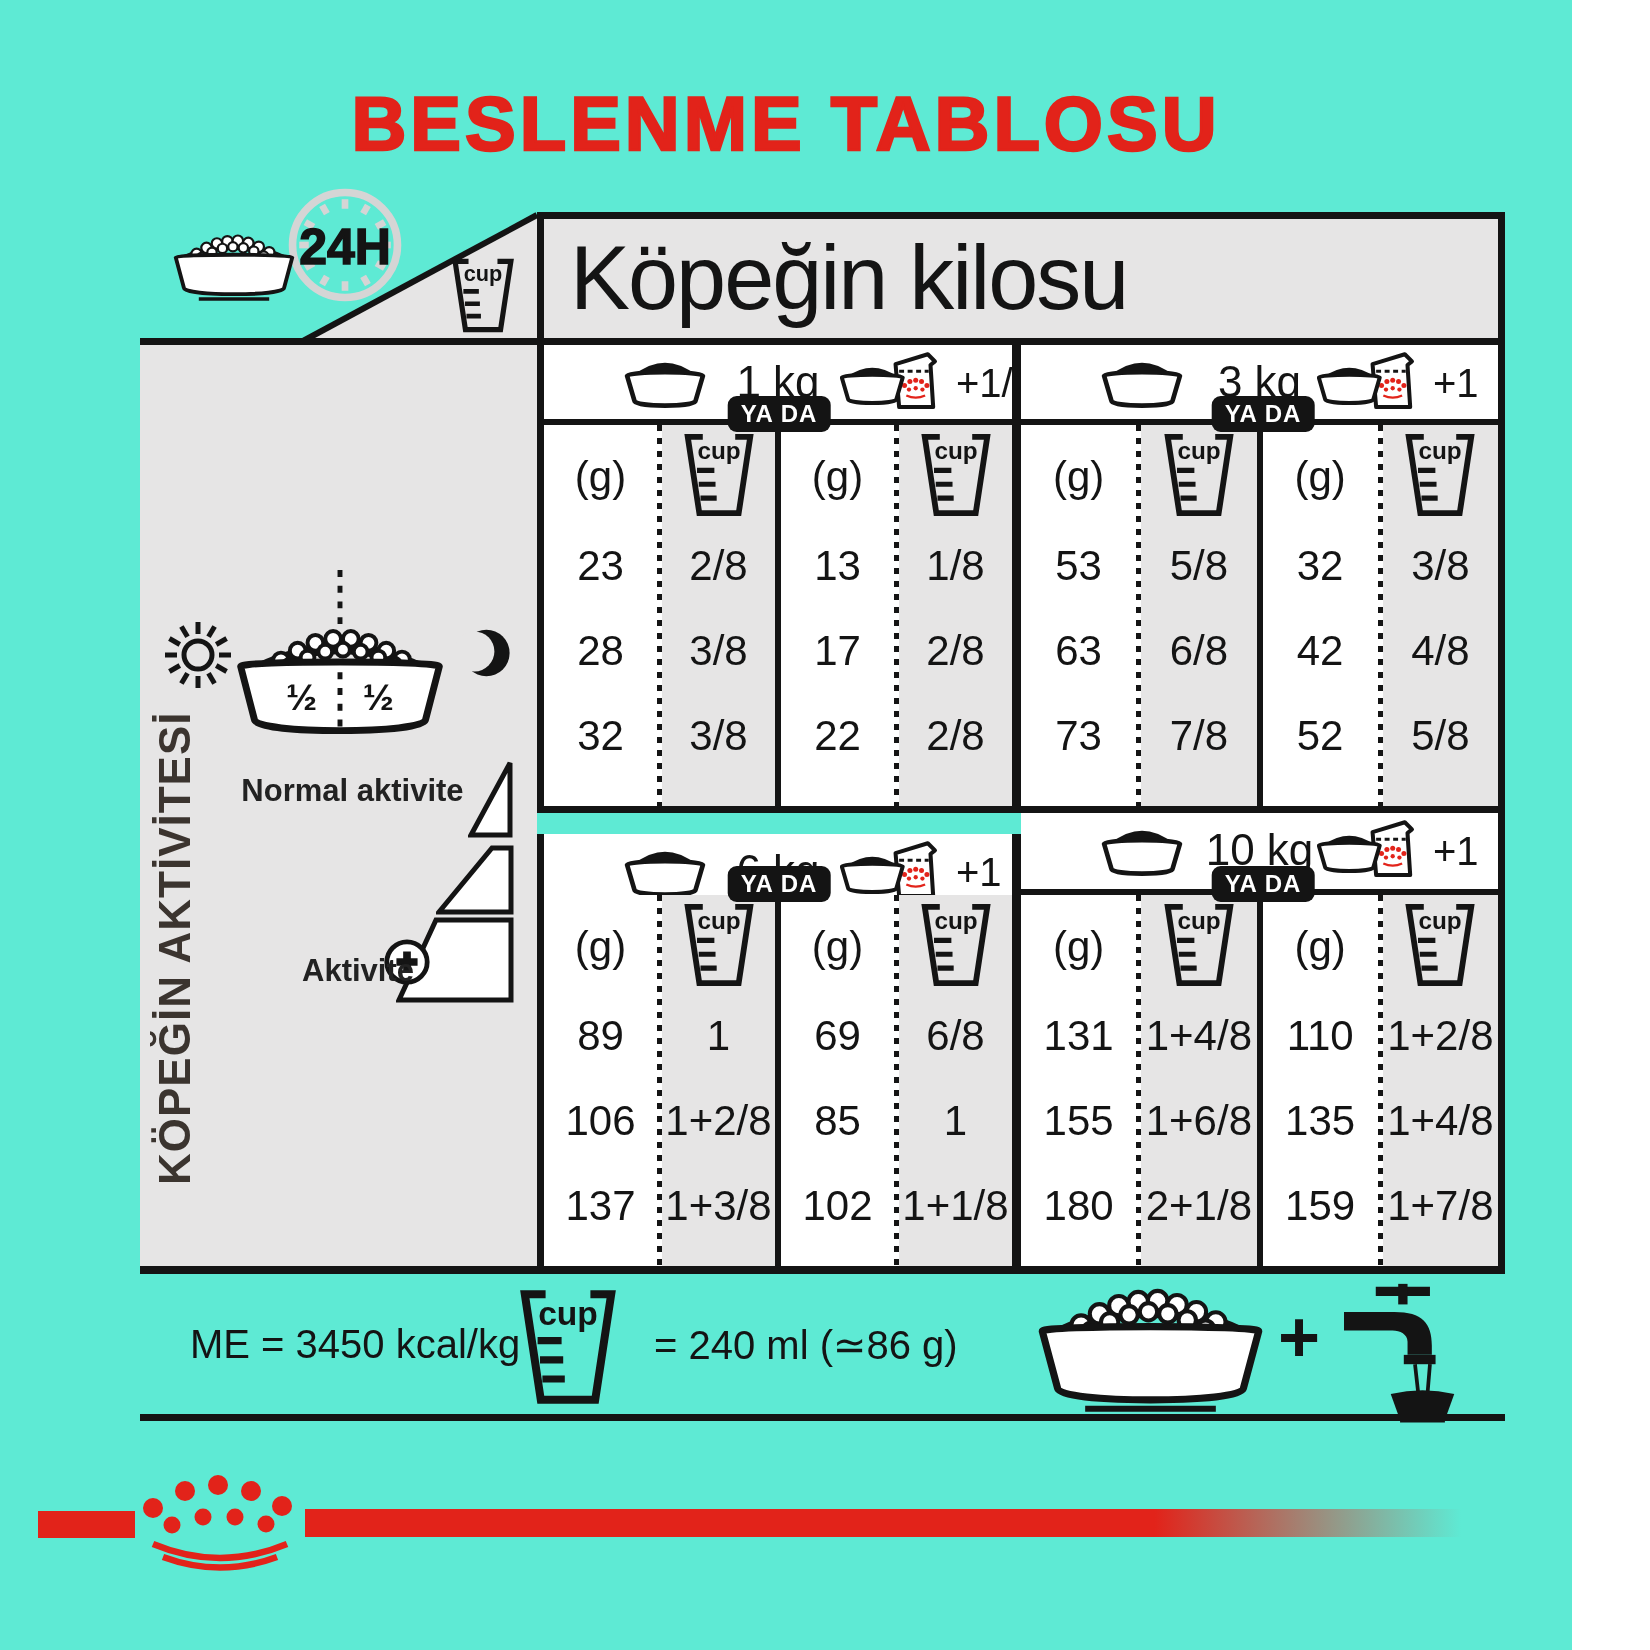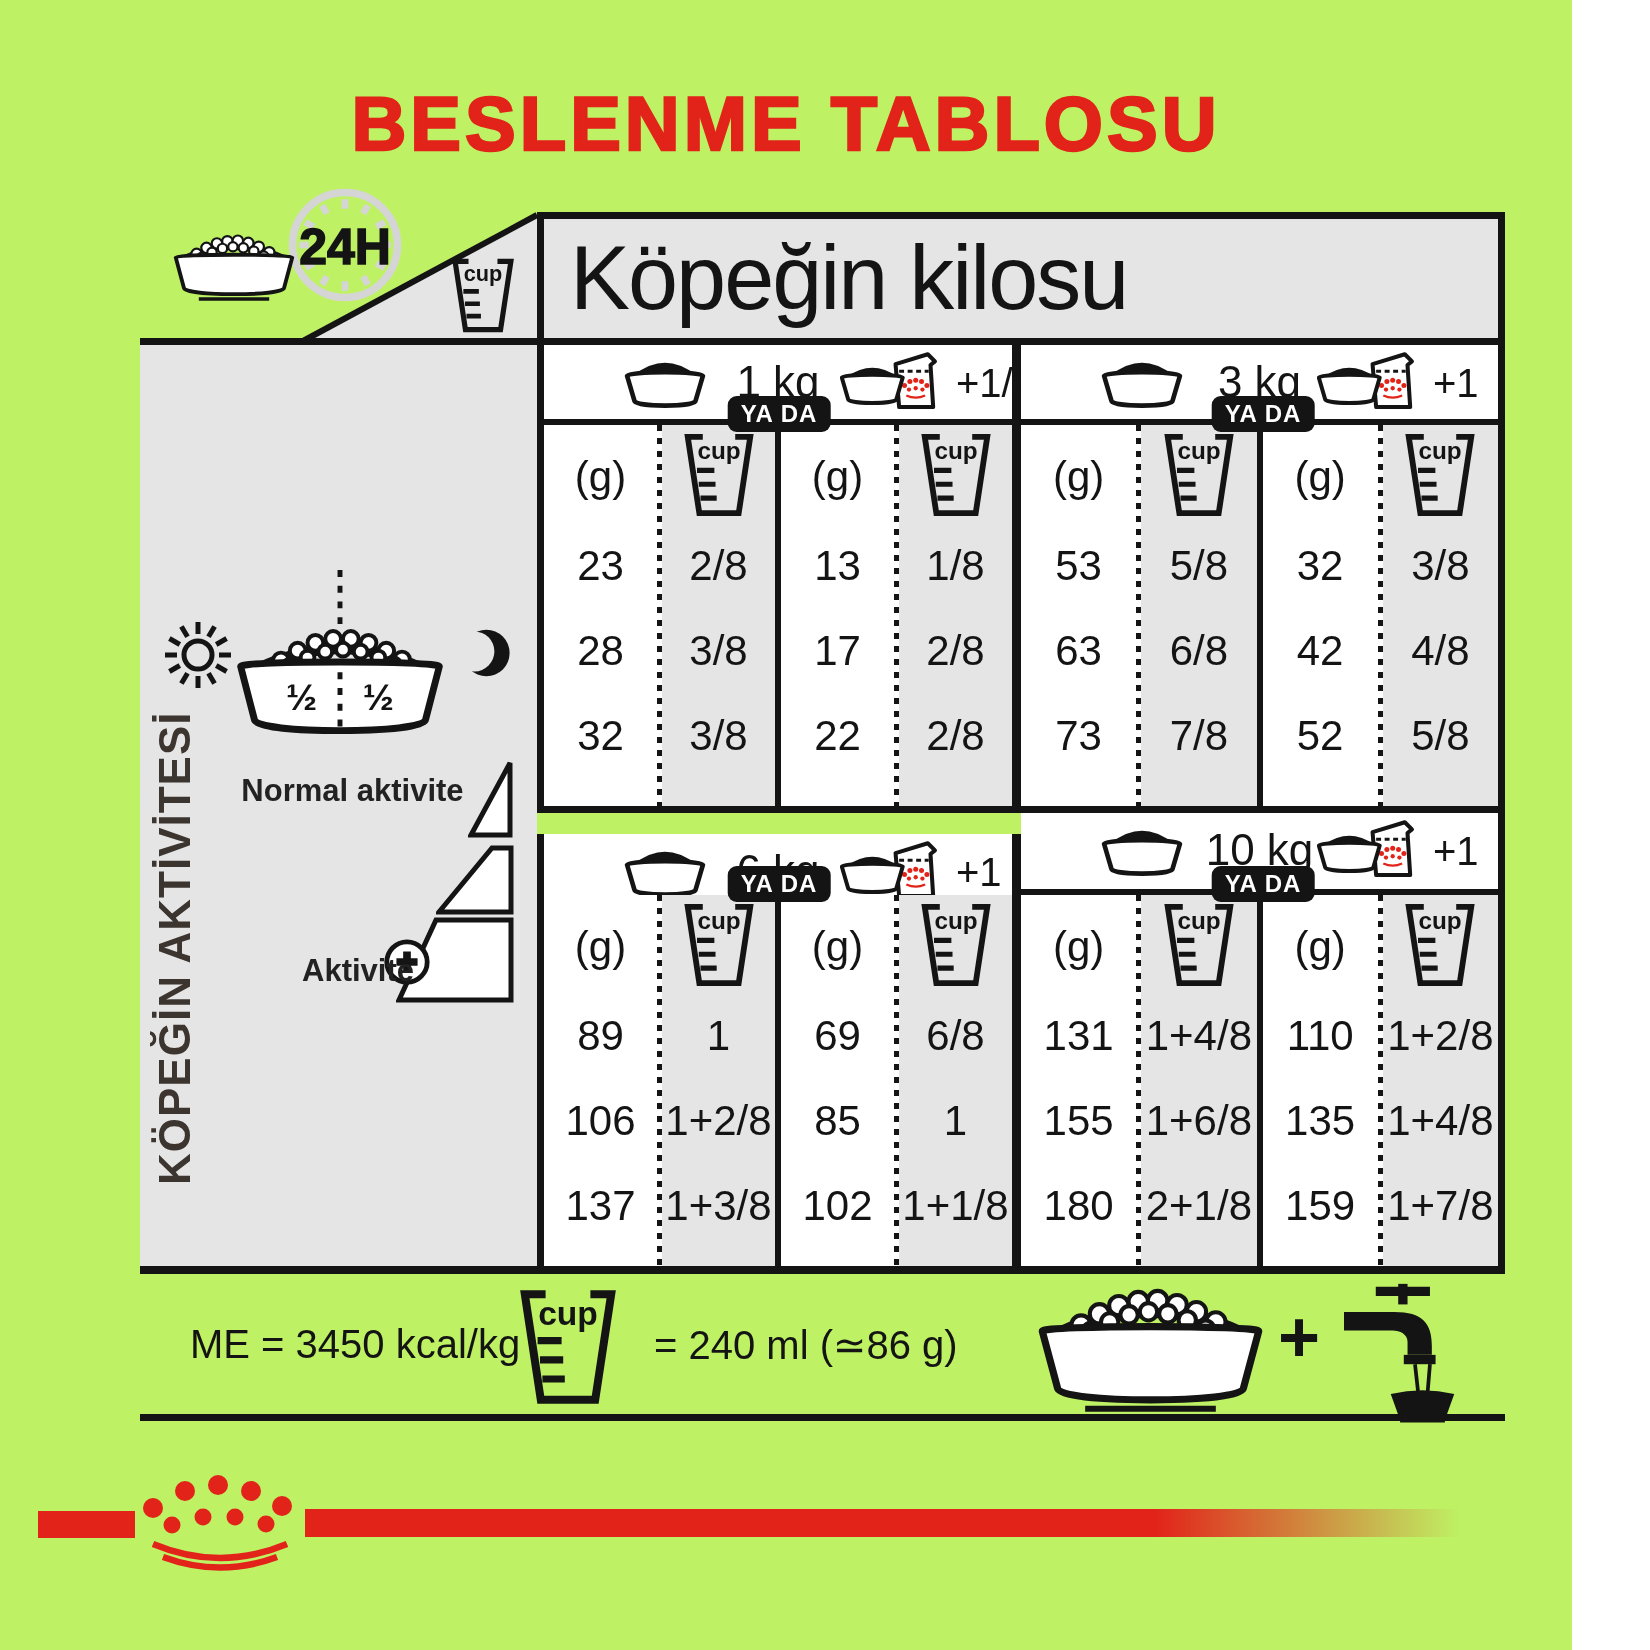--- a/index.html
+++ b/index.html
@@ -1,19 +1,19 @@
 <!DOCTYPE html>
 <html><head>
 <meta charset="utf-8">
 <style>
   :root{
     --red:#e2231a; --ink:#141414; --gray:#e6e5e5; --clock:#d5d5d5; --side-ink:#3b342f;
   }
   html,body{margin:0;padding:0;background:#fff;}
-  #art{position:relative;width:1572px;height:1650px;background:#bef264;overflow:hidden;
+  #art{position:relative;width:1572px;height:1650px;background:#5eead4;overflow:hidden;
        font-family:"Liberation Sans","DejaVu Sans",sans-serif;color:var(--ink);}
   .abs{position:absolute;box-sizing:border-box;}
   .title{left:0;right:0;top:80px;text-align:center;font-size:76px;font-weight:800;
          color:var(--red);letter-spacing:4px;-webkit-text-stroke:2.5px var(--red);}
   
   .kilosu{left:537px;top:212px;width:968px;height:133px;background:var(--gray);
           border:7px solid var(--ink);display:flex;align-items:center;padding-left:26px;
           font-size:90px;letter-spacing:-2px;}
   .corner{left:140px;top:212px;width:397px;height:133px;}
   .corner-bowl{left:168px;top:228px;width:132px;height:76px;}

